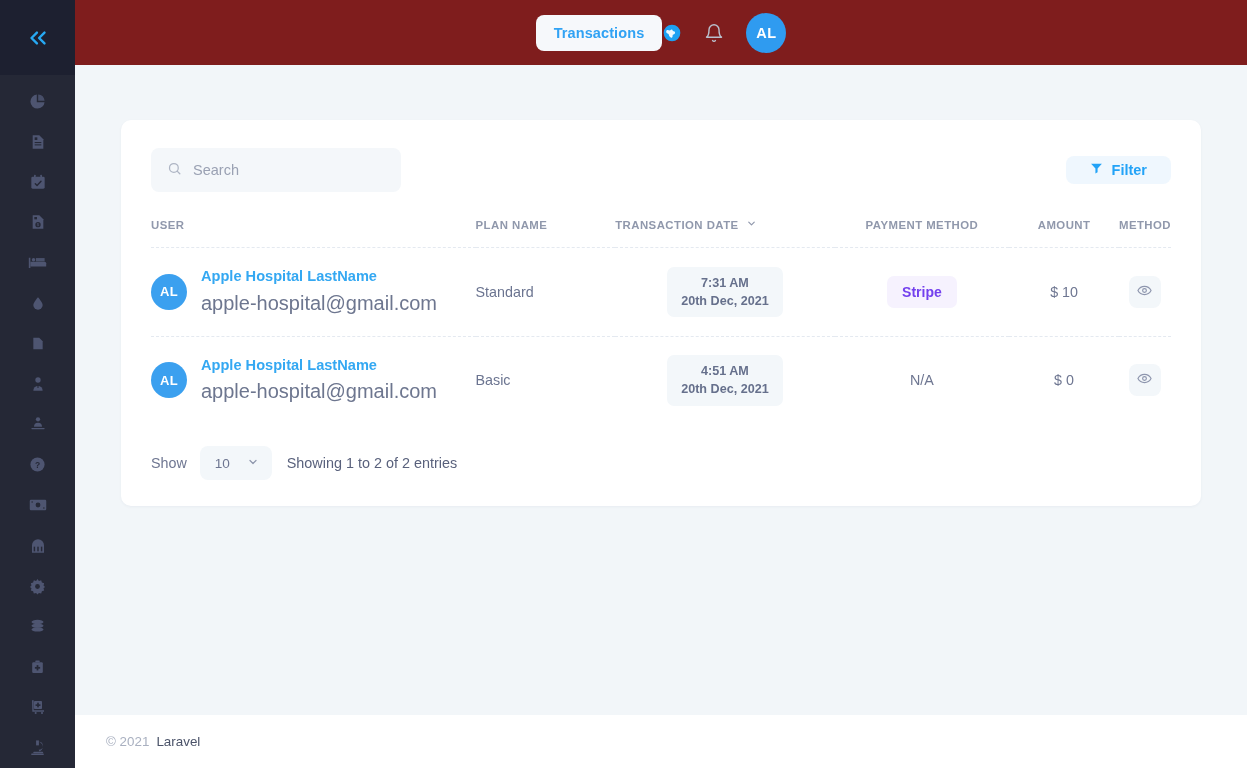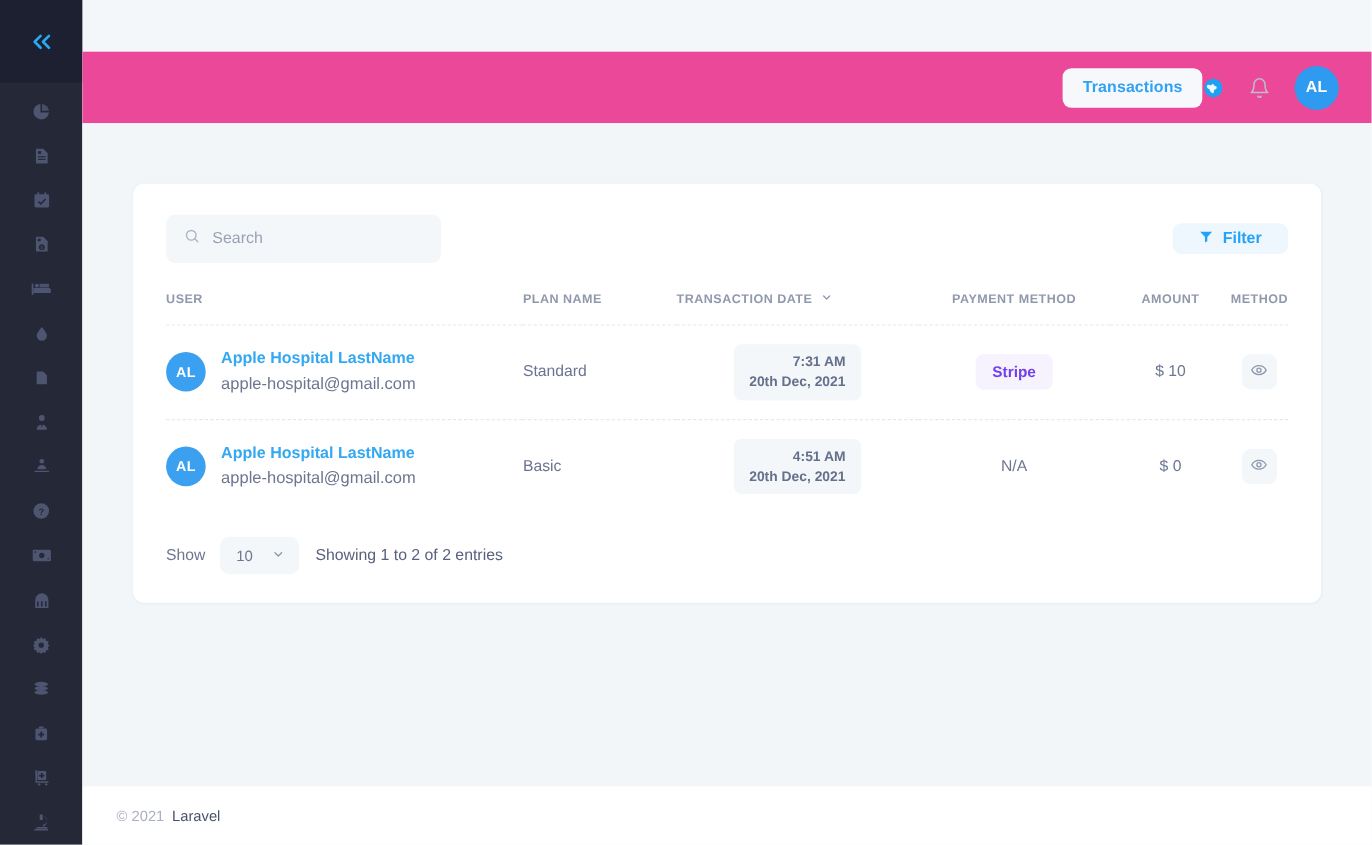--- a/index.html
+++ b/index.html
@@ -63,26 +63,25 @@
     display: flex;
     flex-direction: column;
     background: #f4f7fa;
     position: relative;
   }
 
   
   .topbar {
     height: 65px;
     flex: 0 0 65px;
-    background: #ec4899;
+    background: #7f1d1d;
     display: flex;
     align-items: center;
     padding: 0 30px 0 30px;
-    justify-content: flex-end;
-    margin-top: 47px;
+    justify-content: center;
   }
   .crumb-pill {
     background: #f6f8fb;
     border-radius: 8px;
     padding: 10px 18px;
     font-size: 14.5px;
     font-weight: 600;
     color: #30a2f4;
     letter-spacing: .1px;
     cursor: pointer;
@@ -193,29 +192,29 @@
     color: #34a8f2;
     font-size: 14.6px;
     font-weight: 600;
     line-height: 1.55;
     text-decoration: none;
     cursor: pointer;
   }
   .user-mail {
     display: block;
     color: #6d768f;
-    font-size: 15px;
+    font-size: 20px;
     line-height: 1.55;
   }
   .date-pill {
     display: inline-block;
     background: #f3f7fa;
     border-radius: 7px;
     padding: 7px 14px;
-    text-align: right;
+    text-align: center;
     color: #66708c;
     font-size: 12.6px;
     line-height: 1.45;
     font-weight: 600;
   }
   .date-pill .d2 { font-weight: 600; }
   .pay-badge {
     display: inline-block;
     background: #f6f2fe;
     color: #7340ee;

